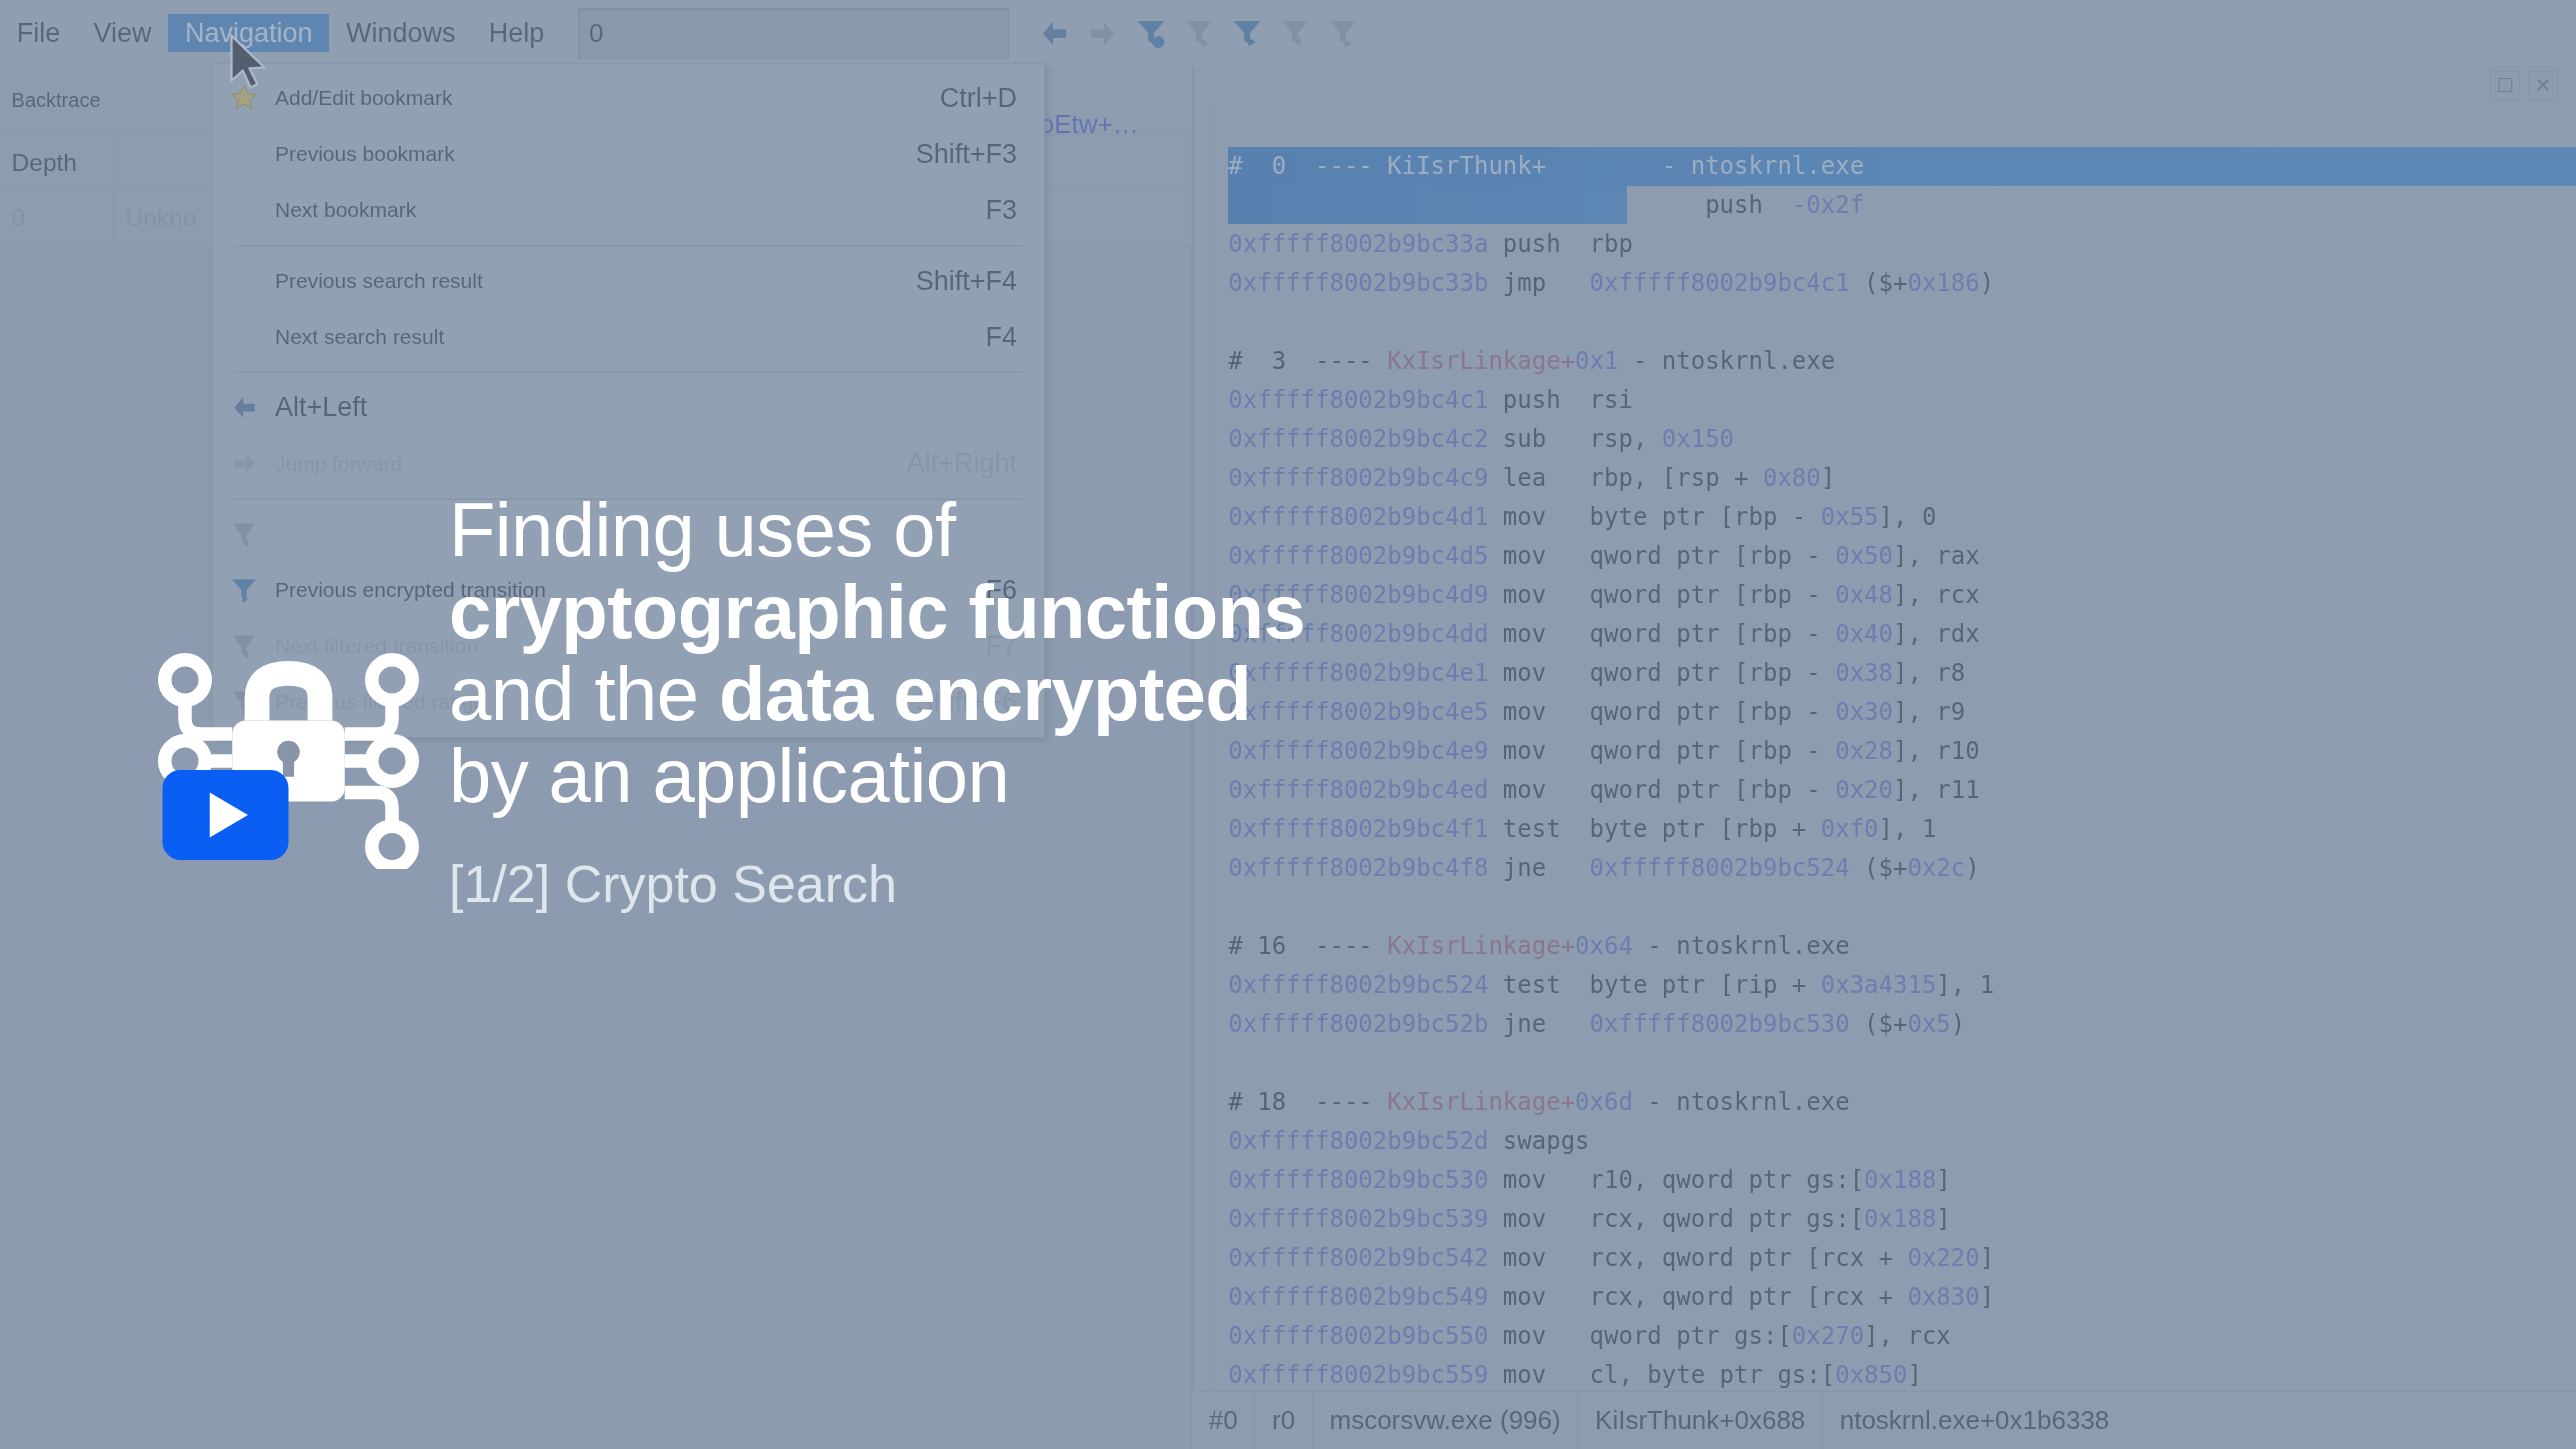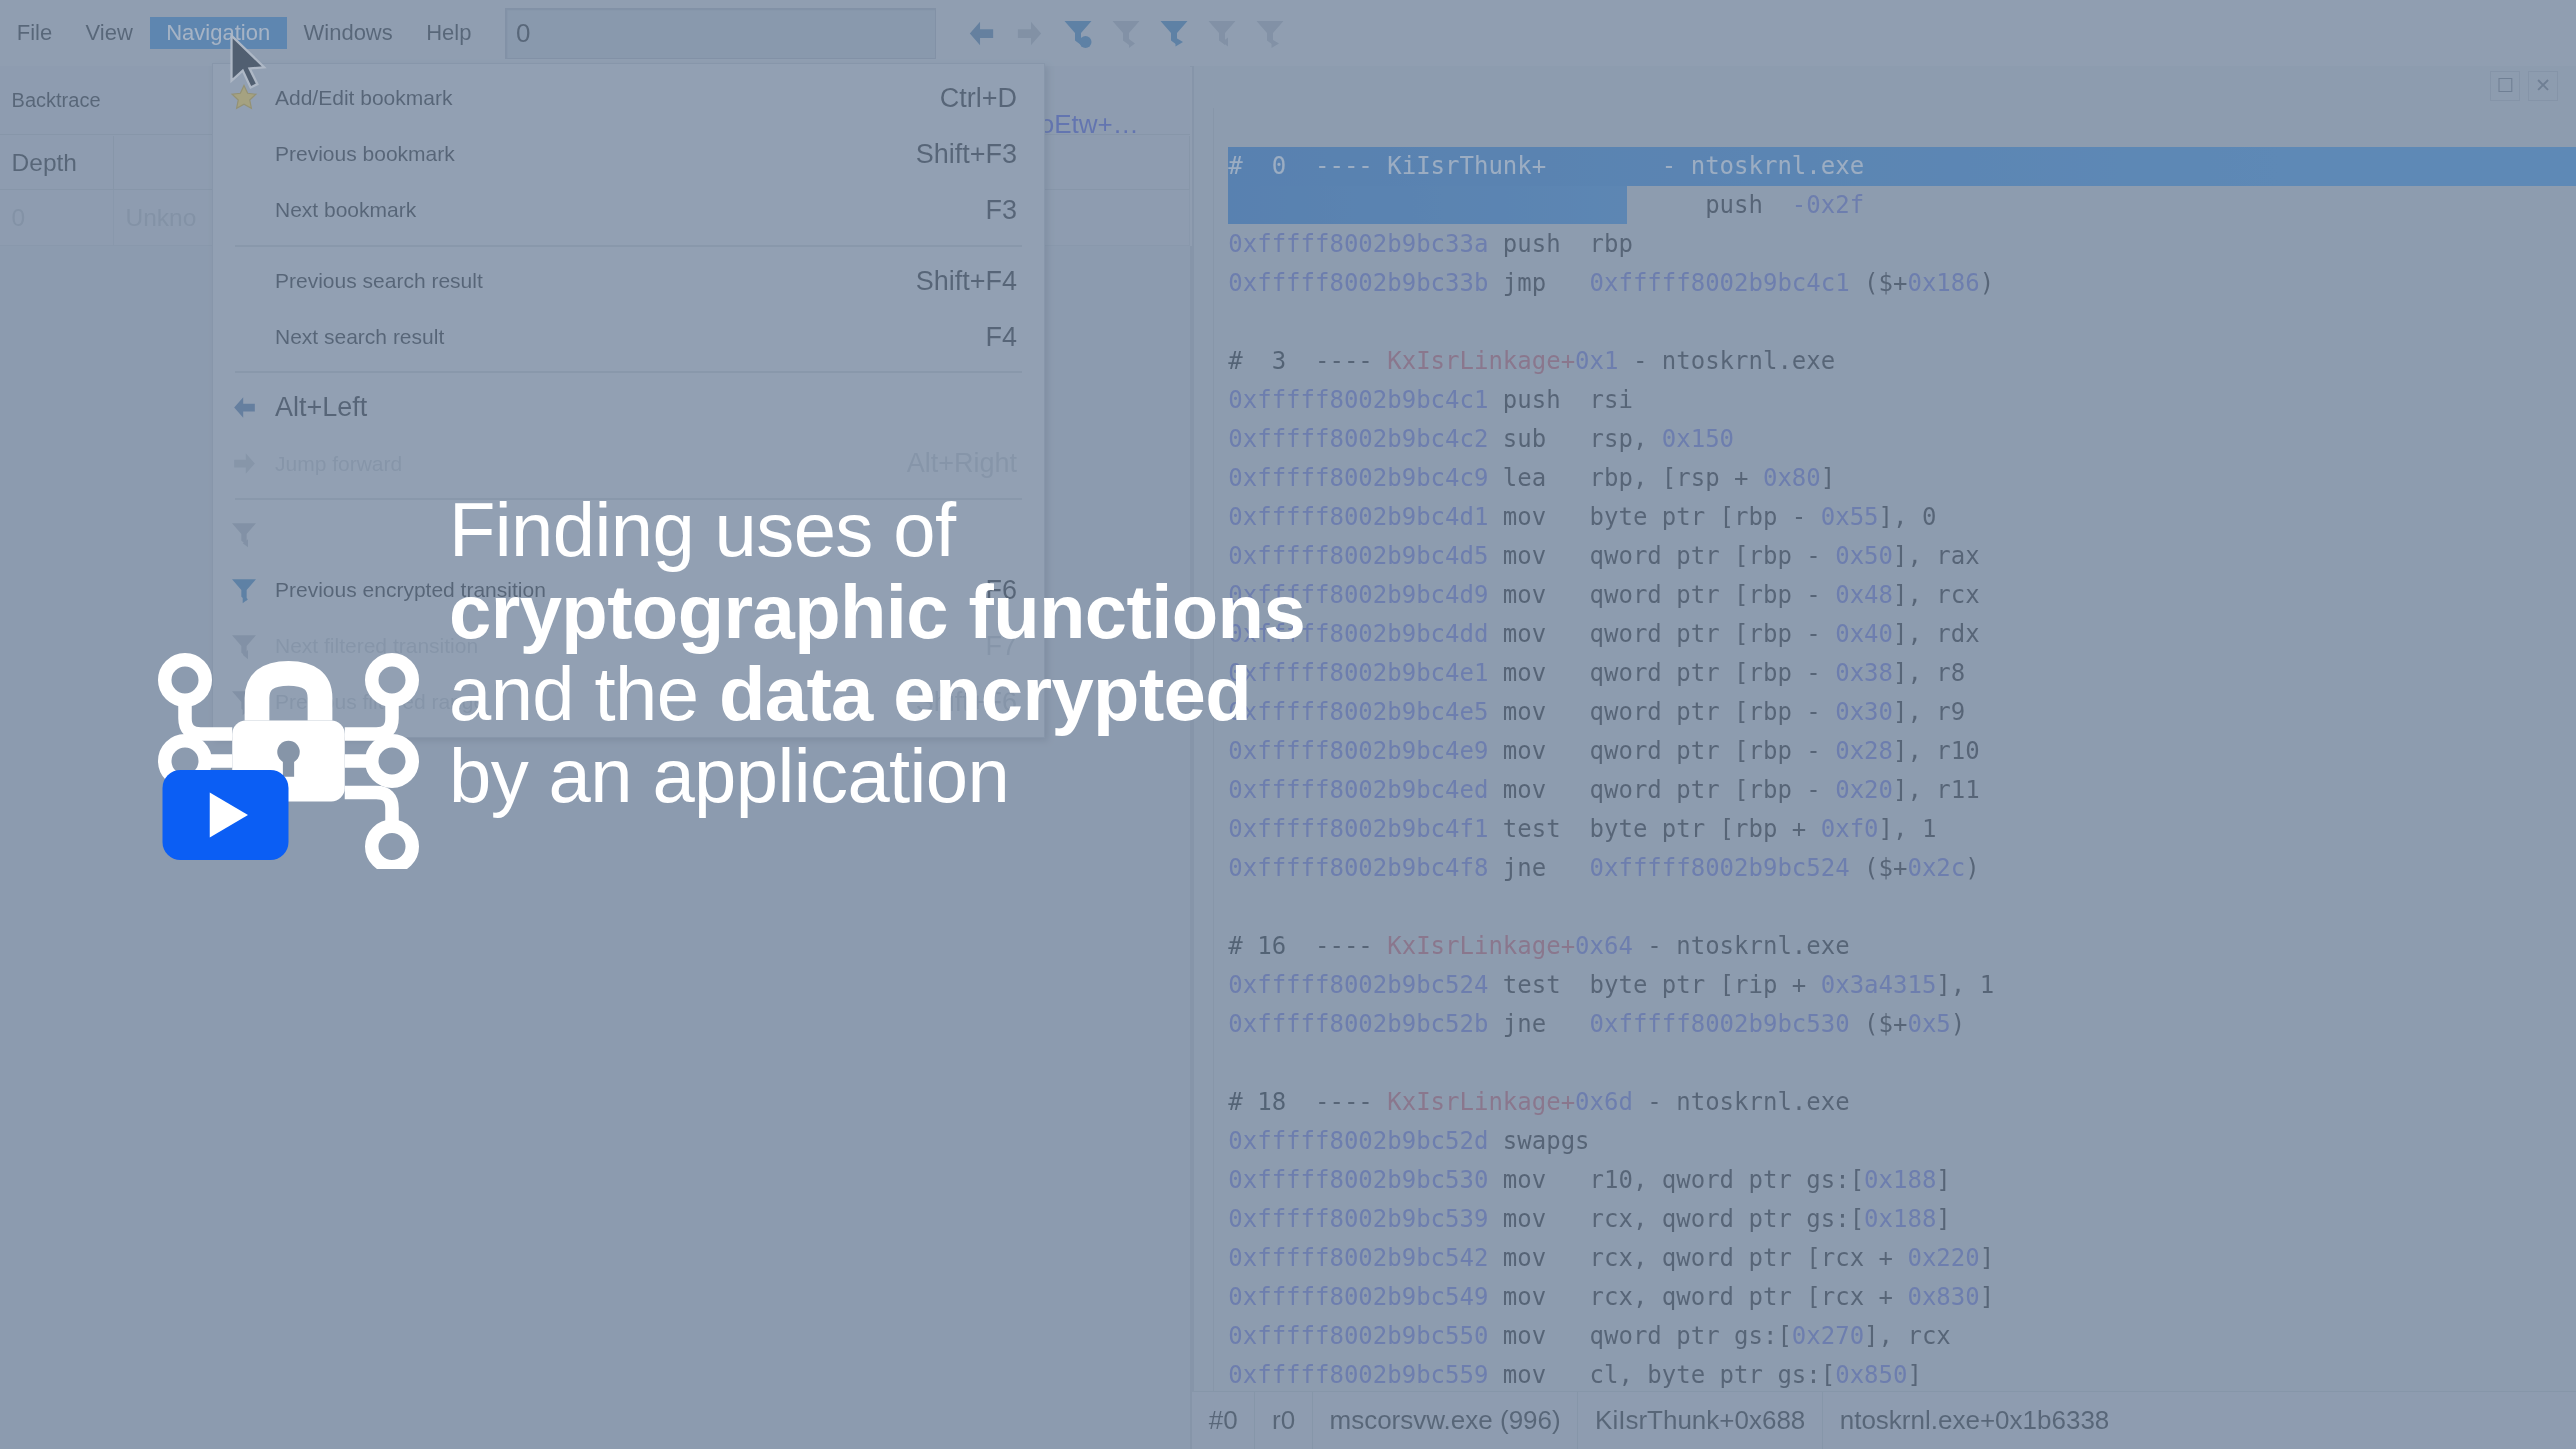--- a/index.html
+++ b/index.html
@@ -23,21 +23,21 @@
 
   
   .menubar {
     position: absolute; left: 0; top: 0; right: 0; height: 66px;
     background: #b0bcc9;
     border-bottom: 1.3px solid #9aa7b6;
     display: flex; align-items: center;
   }
   .menubar-item {
     padding: 5.2px 16.7px;
-    font-size: 22px;
+    font-size: 27px;
     color: #1f2a36;
     line-height: 1;
   }
   .menubar-item.active {
     background: #2f7dc4;
     color: #eaf2fb;
   }
   .search-wrap {
     margin-left: 16.7px;
     width: 429px; height: 49px;
@@ -459,17 +459,18 @@
         <rect x="2" y="56" width="56" height="40" rx="8" fill="#0b5ef4"></rect>
         <path d="M23 66 L40 76 L23 86 Z" fill="#ffffff"></path>
       </svg>
     </div>
 
     <div class="overlay-text">
       <div class="otl">Finding uses of</div>
       <div class="otl"><b>cryptographic functions</b></div>
       <div class="otl"><span>and the </span><b>data encrypted</b></div>
       <div class="otl">by an application</div>
+      <div class="sub">[1/2] Crypto Search</div>
     </div>
   </div>
 
 </div>
 
 
 </body></html>

